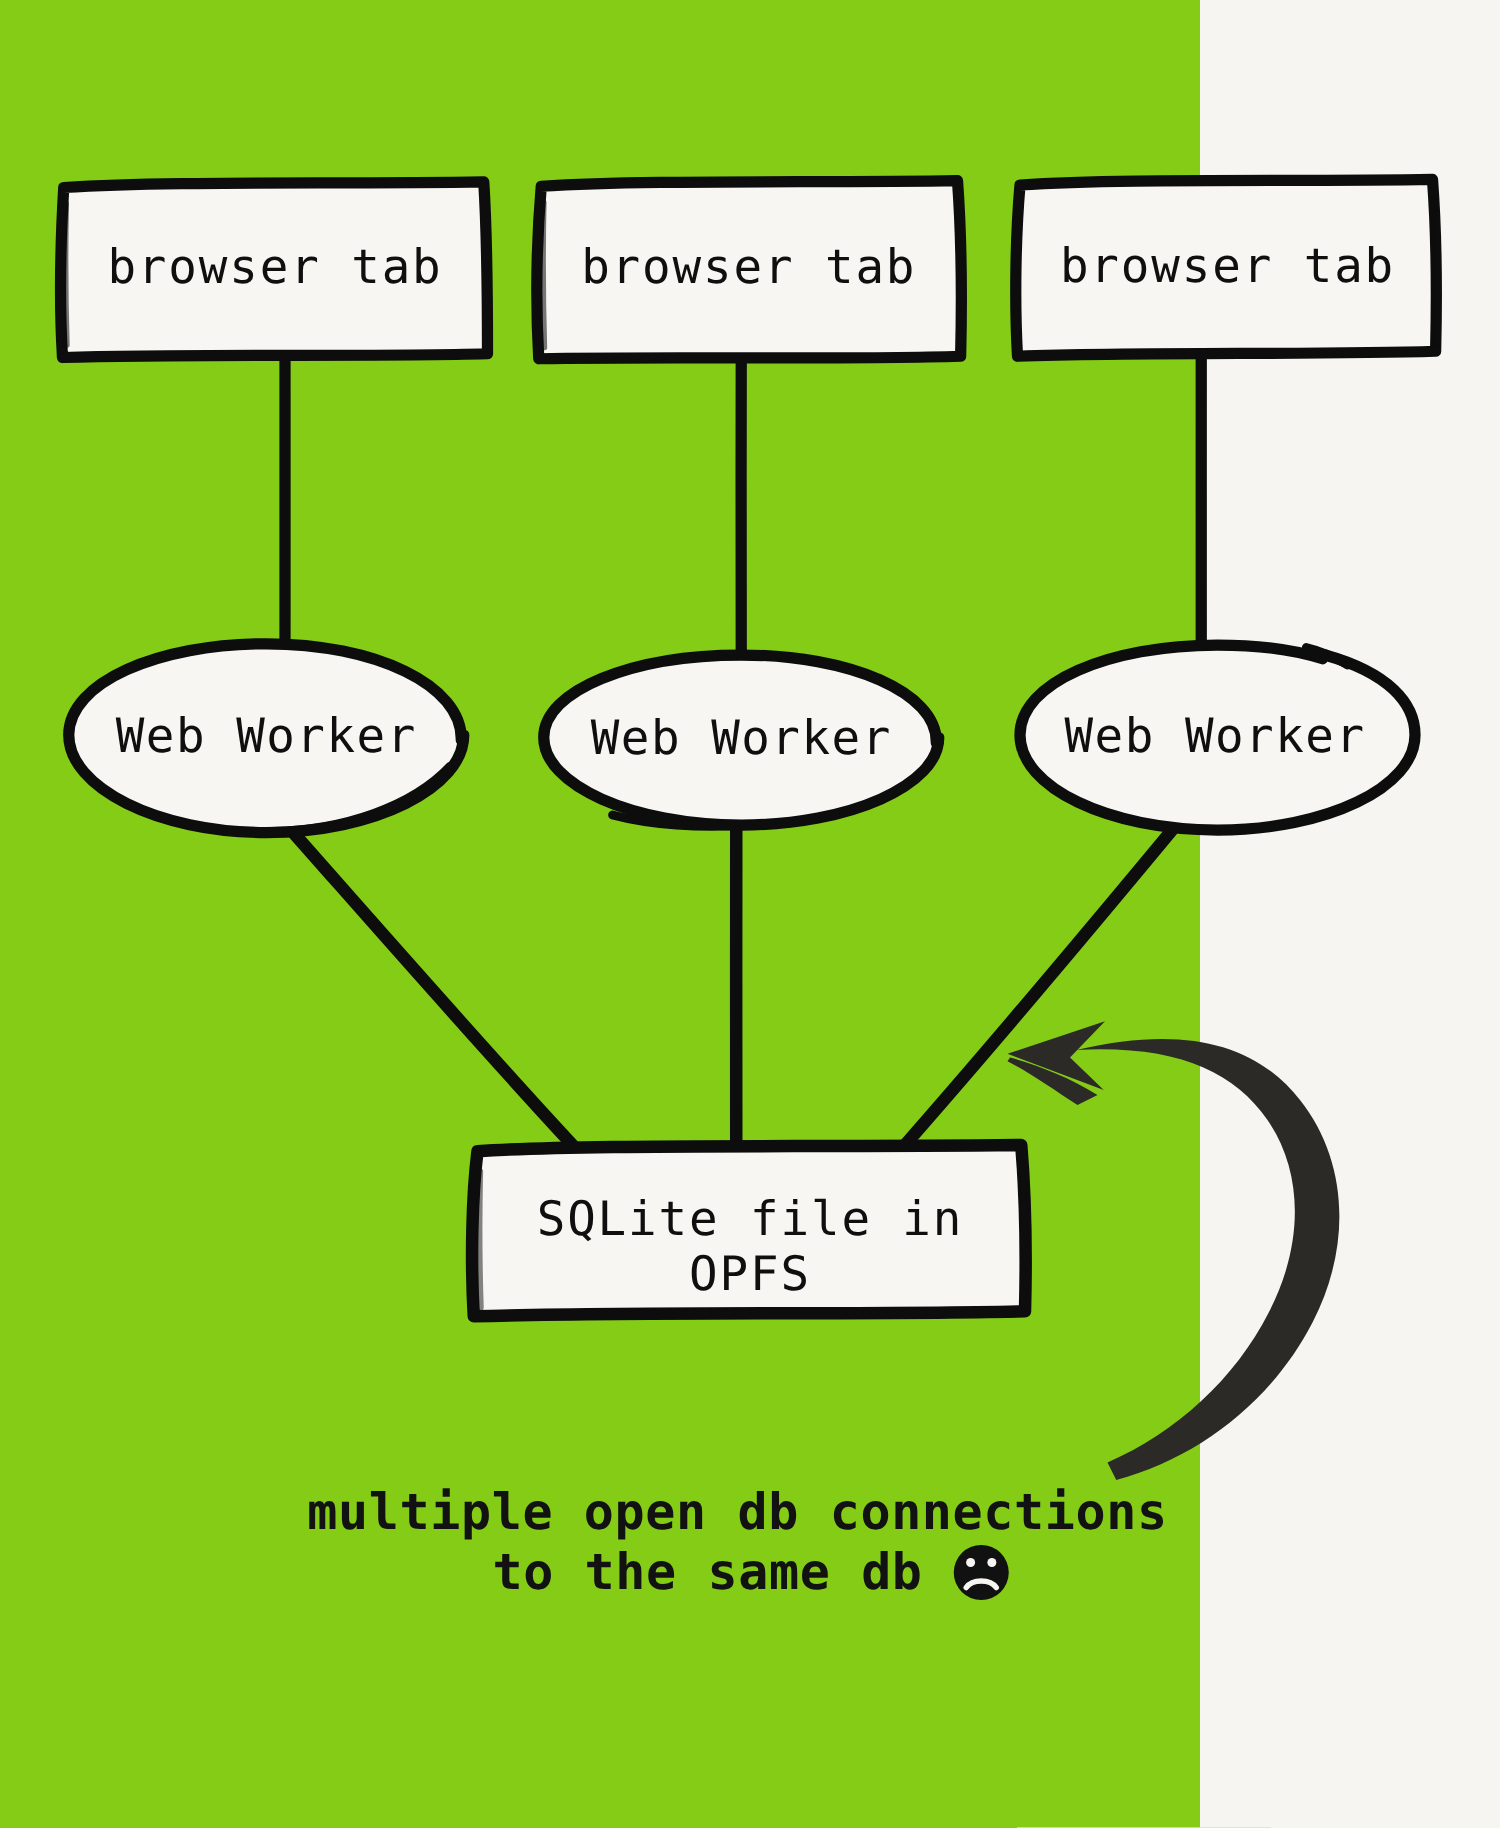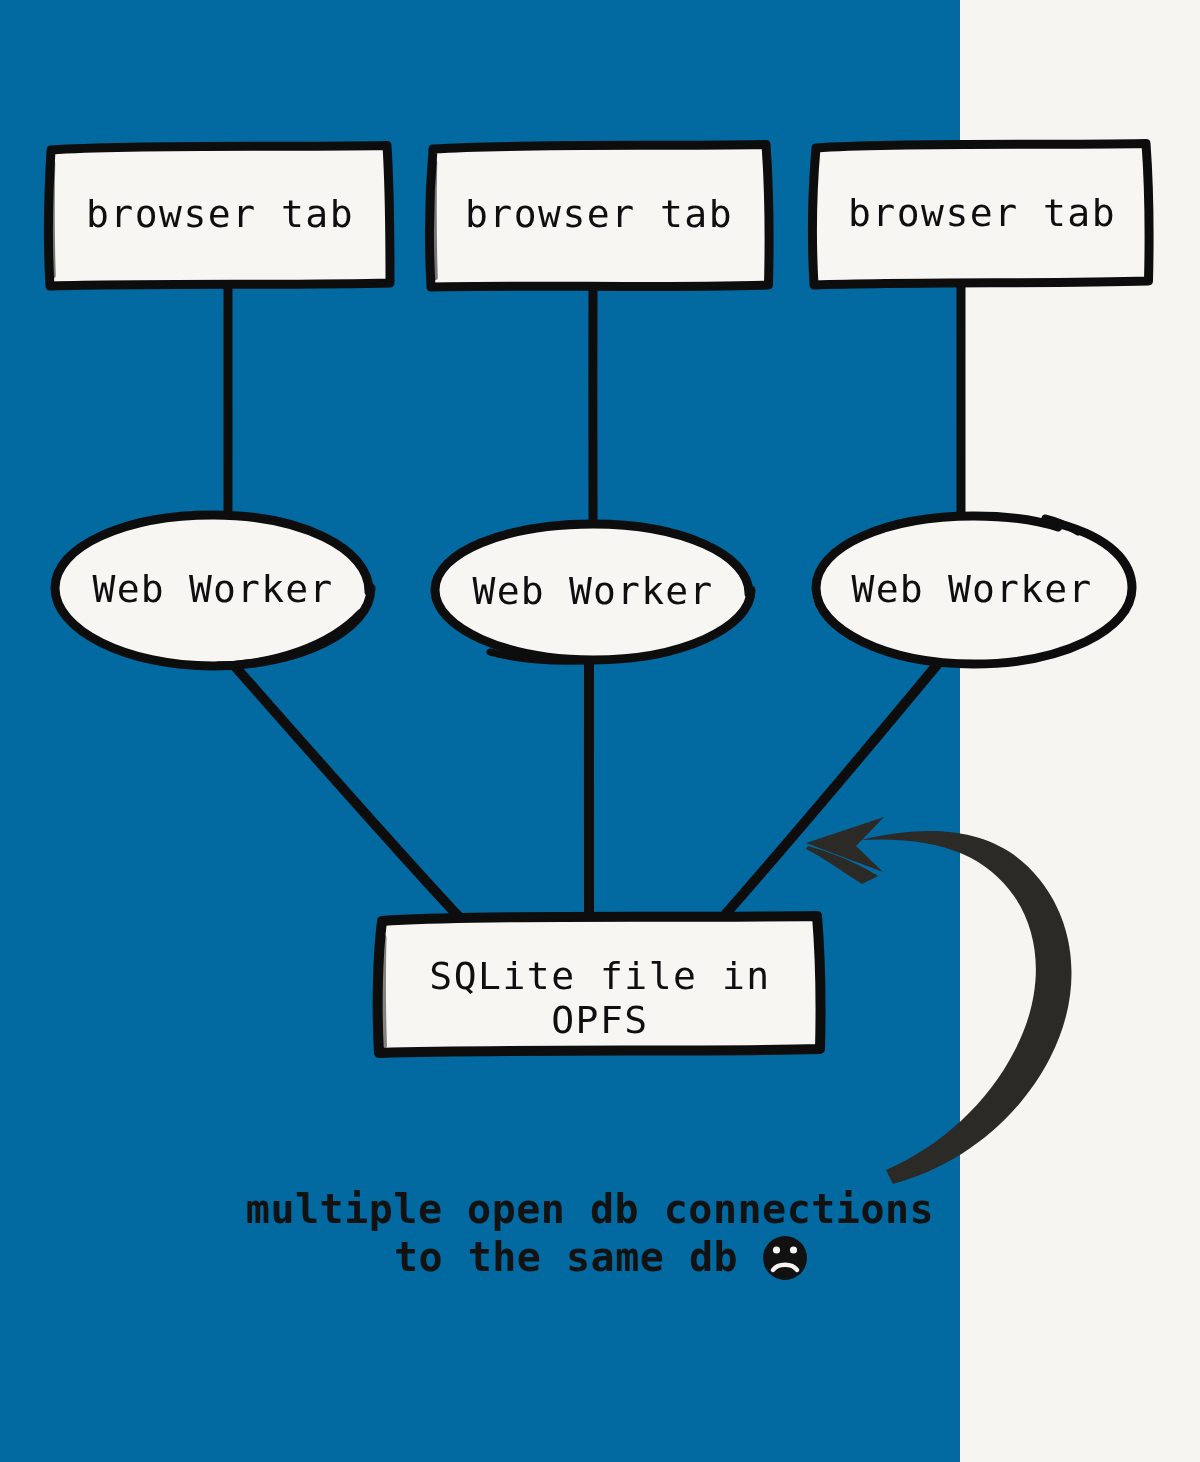--- a/index.html
+++ b/index.html
@@ -11,21 +11,21 @@
   body {
     width: 1200px;
     height: 1462px;
     overflow: hidden;
     font-family: "DejaVu Sans Mono", "Liberation Mono", monospace;
   }
   #diagram-root {
     position: relative;
     width: 960px;
     height: 1462px;
-    background: #0369a1;
+    background: #84cc16;
   }
   #scene {
     position: absolute;
     inset: 0;
     width: 1200px;
     height: 1462px;
     display: block;
   }
   .node-label {
     font-family: "DejaVu Sans Mono", "Liberation Mono", monospace;

